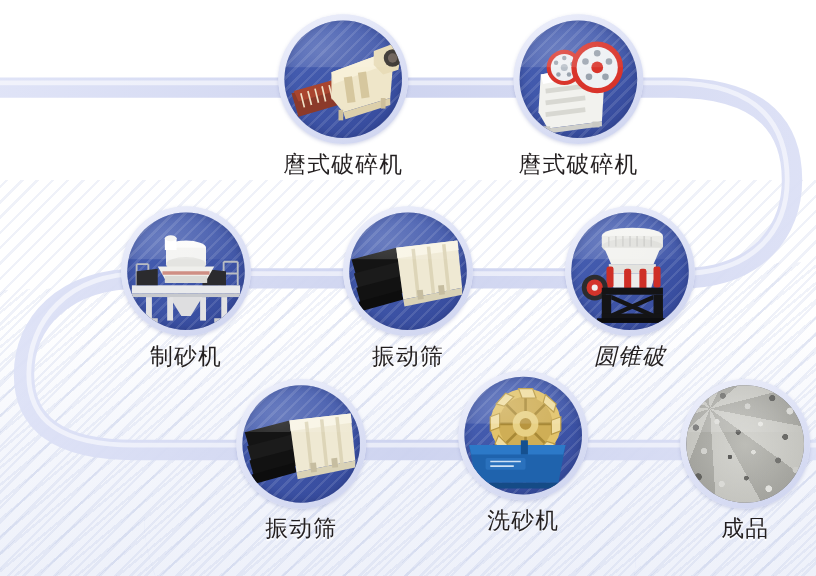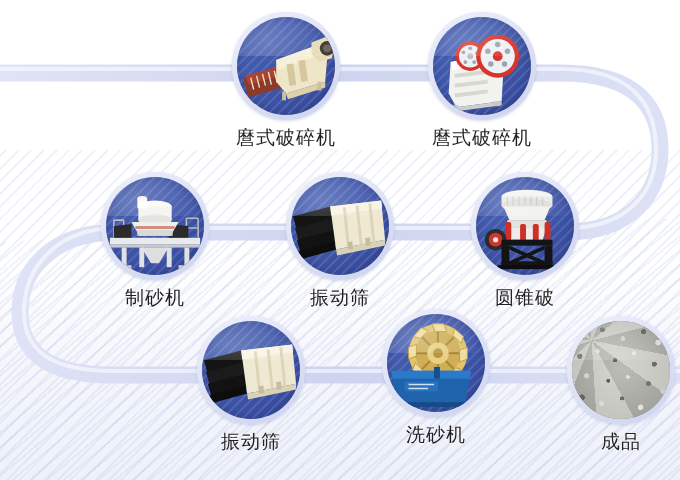--- a/index.html
+++ b/index.html
@@ -409,21 +409,21 @@
             <rect x="58" y="66" width="5" height="8" fill="#c6bda0" transform="rotate(-6 60 70)"></rect>
             <rect x="76" y="62" width="5" height="8" fill="#c6bda0" transform="rotate(-6 78 66)"></rect>
           </svg>
         </div>
         <div class="gloss"></div>
       </div>
     </div>
     <div class="label">振动筛</div>
   </div>
 
-  <div class="node" style="left:450px; top:172px;">
+  <div class="node" style="left:450px; top:172px;font-style:italic;">
     <div class="bubble">
       <div class="ring"></div>
       <div class="disc">
         <div class="hatch"></div>
         <div class="art">
           <svg viewBox="0 0 100 100">
 
             <ellipse cx="52" cy="20" rx="26" ry="7" fill="#f4f4f1"></ellipse>
             <rect x="26" y="20" width="52" height="9" fill="#e9e9e5"></rect>
             <ellipse cx="52" cy="29" rx="26" ry="7" fill="#dededa"></ellipse>

